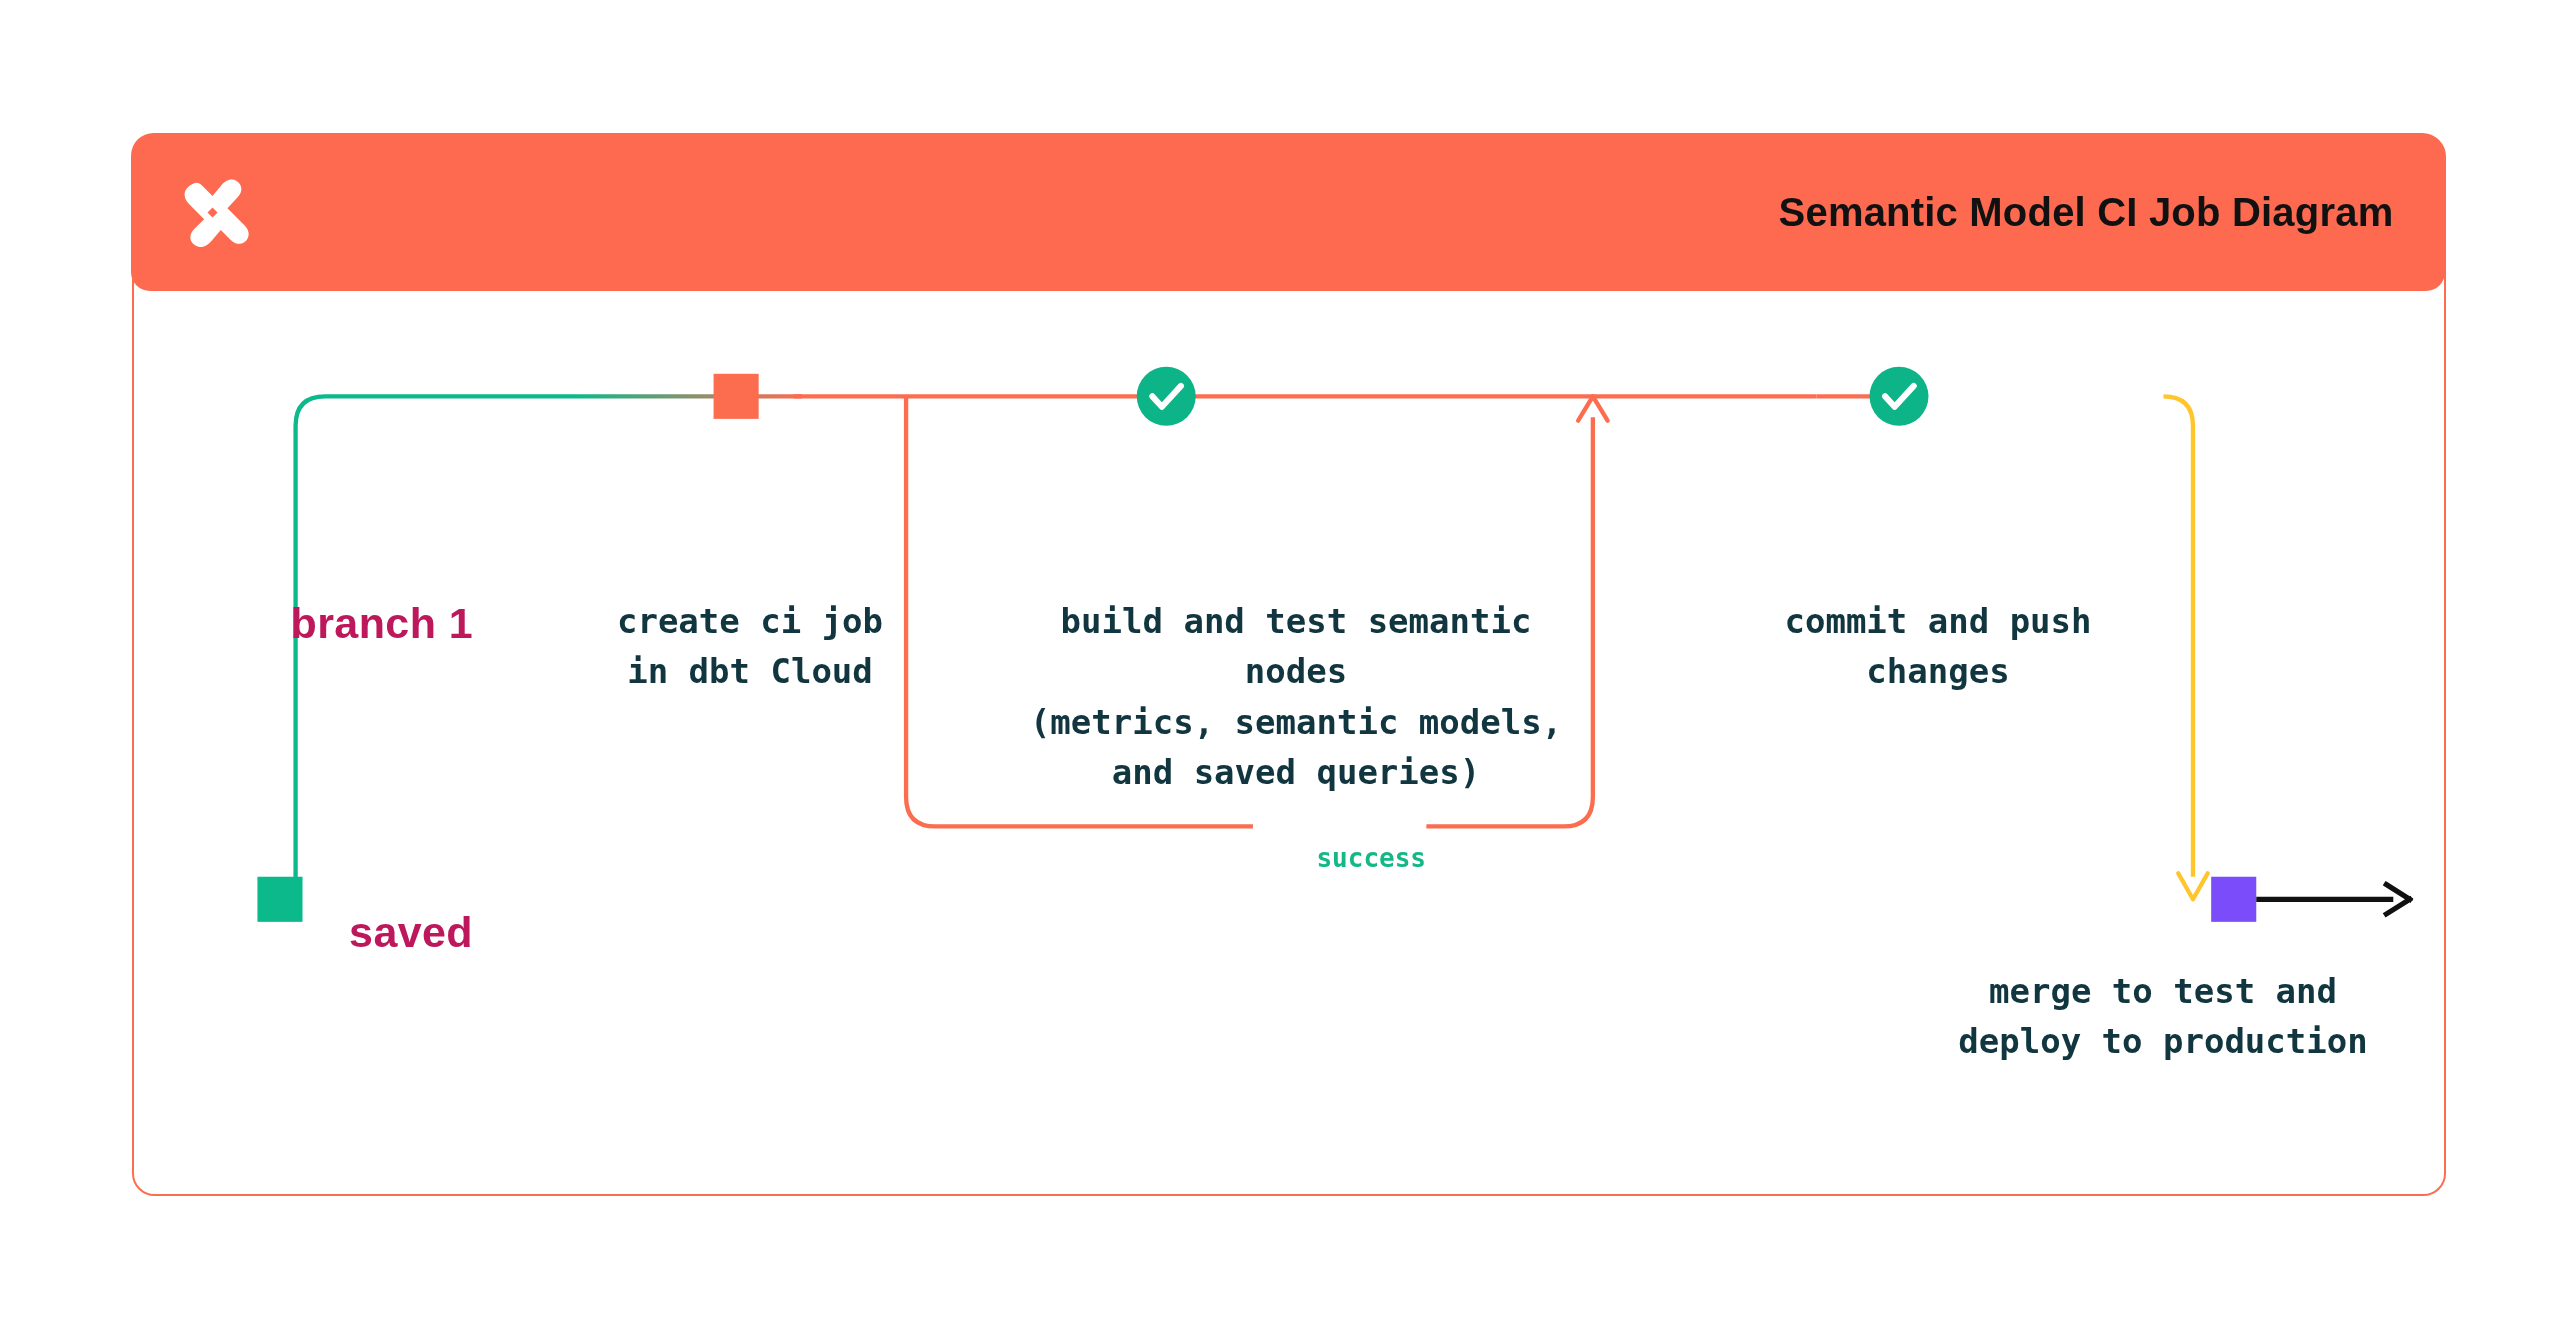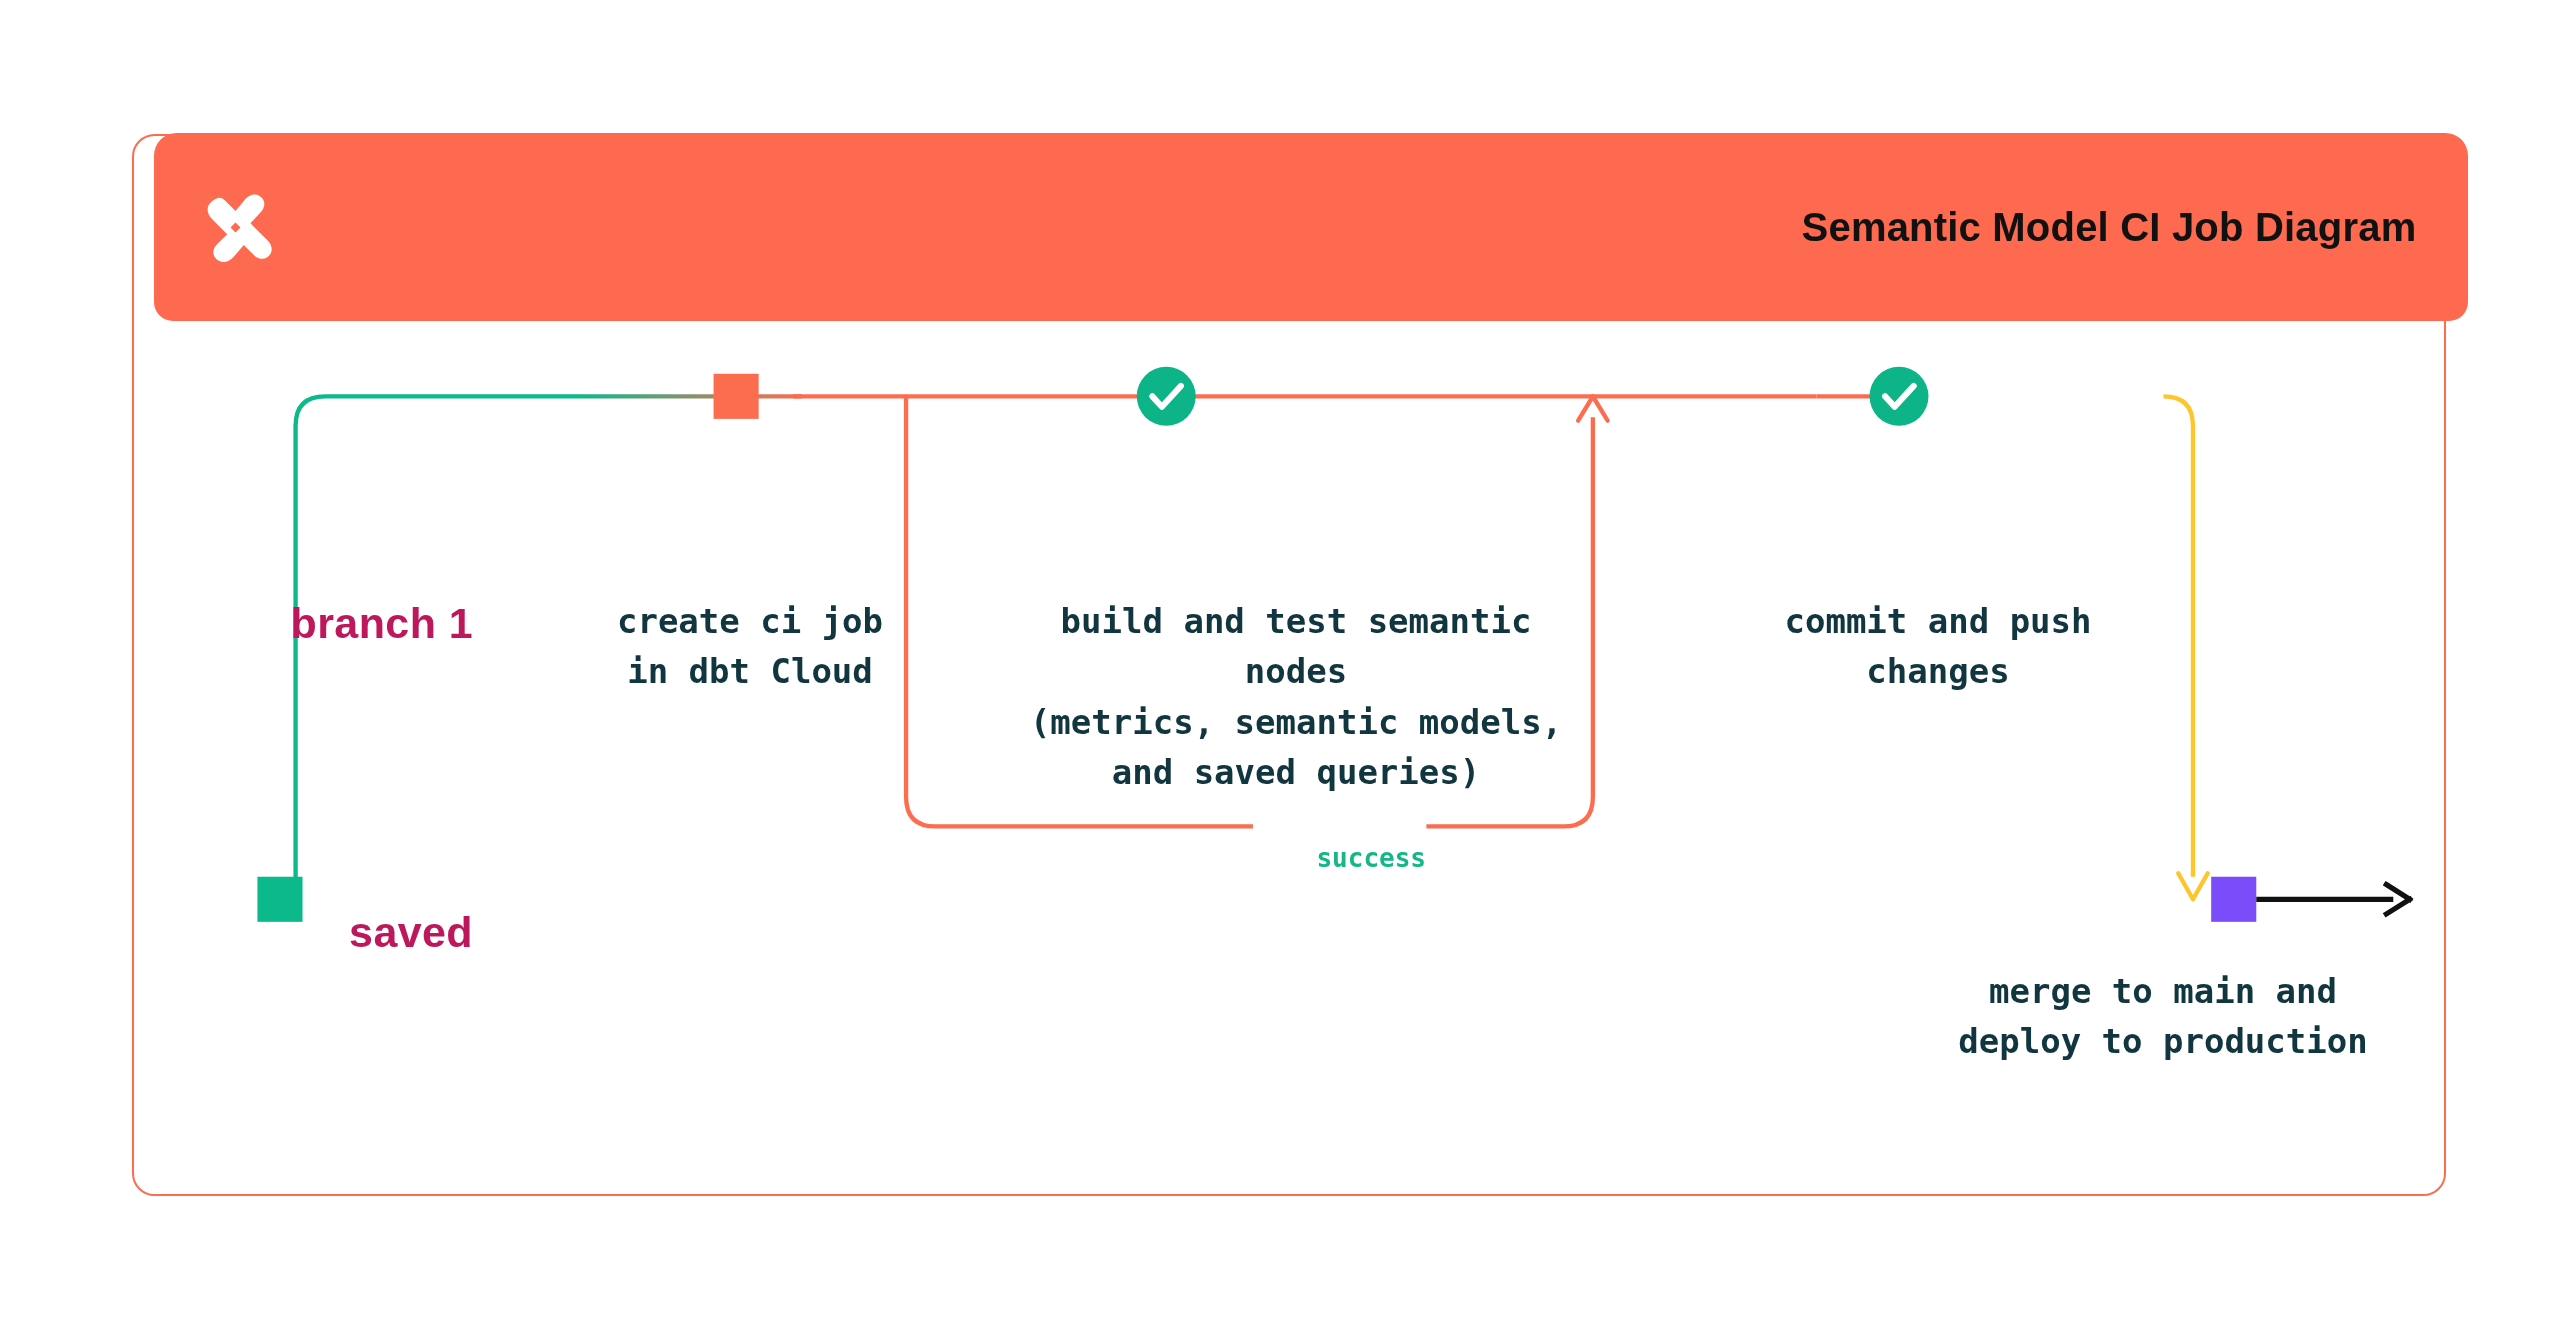--- a/index.html
+++ b/index.html
@@ -25,28 +25,27 @@
     border: 2.6px solid #fc6d50;
     border-radius: 22.6px;
     background: #ffffff;
   }
 
   .card-header {
     position: absolute;
     left: -2.6px;
     top: -2.6px;
     width: 2314px;
-    height: 188px;
+    height: 158px;
     box-sizing: border-box;
     background: #fd6a4f;
     border-radius: 22.6px 22.6px 19px 19px;
     display: flex;
     align-items: center;
     justify-content: space-between;
-    margin-left: 23px;
   }
 
   .logo-wrap {
     margin-left: 40px;
     width: 83px;
     height: 83px;
     display: flex;
     align-items: center;
     justify-content: center;
   }
@@ -196,20 +195,20 @@
     <div class="node-caption" id="cap-create">create ci job
 in dbt Cloud</div>
 
     <div class="node-caption" id="cap-build">build and test semantic nodes
 (metrics, semantic models,
 and saved queries)</div>
 
     <div class="node-caption" id="cap-commit">commit and push
 changes</div>
 
-    <div class="node-caption" id="cap-merge">merge to main and
+    <div class="node-caption" id="cap-merge">merge to test and
 deploy to production</div>
 
     <div class="edge-label" id="lbl-success">success</div>
 
   </div>
 </div>
 
 
 </body></html>

